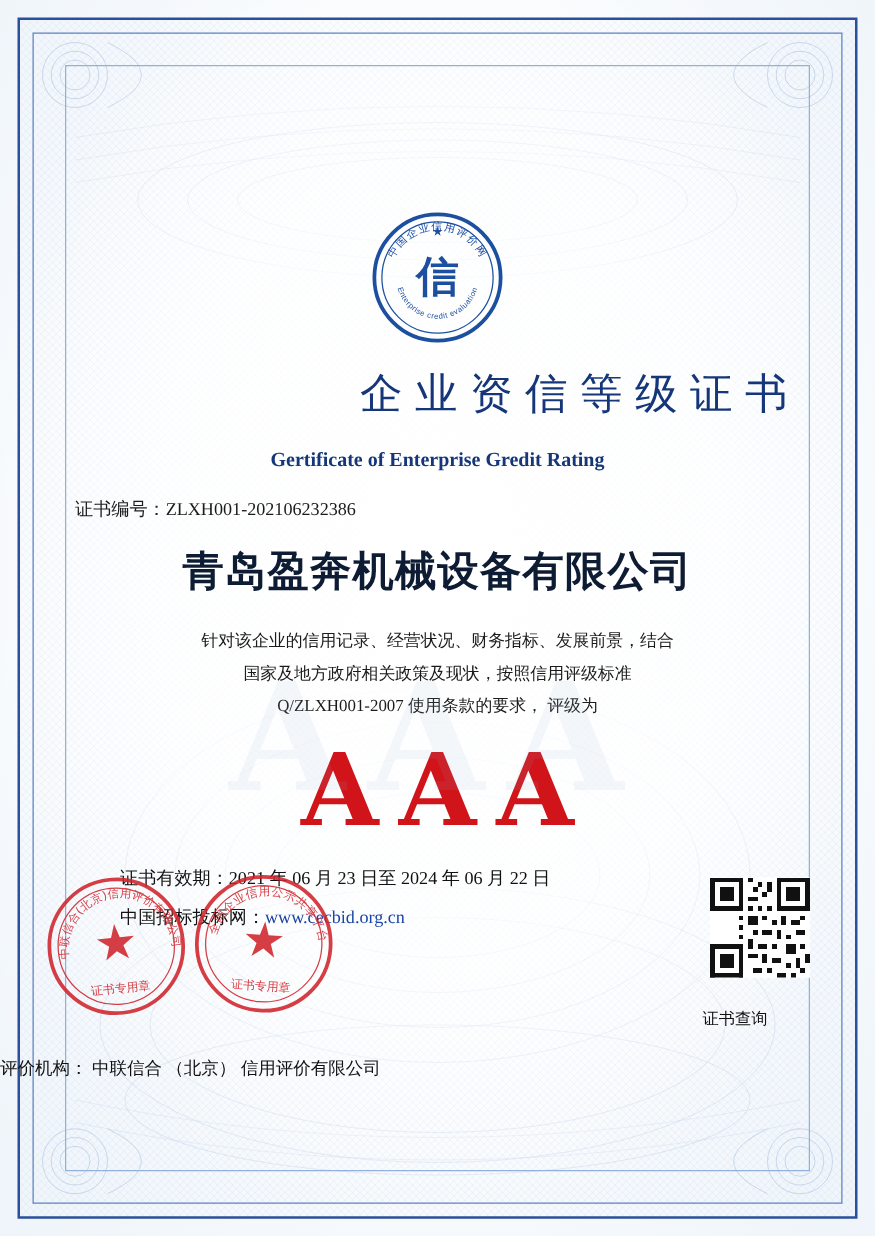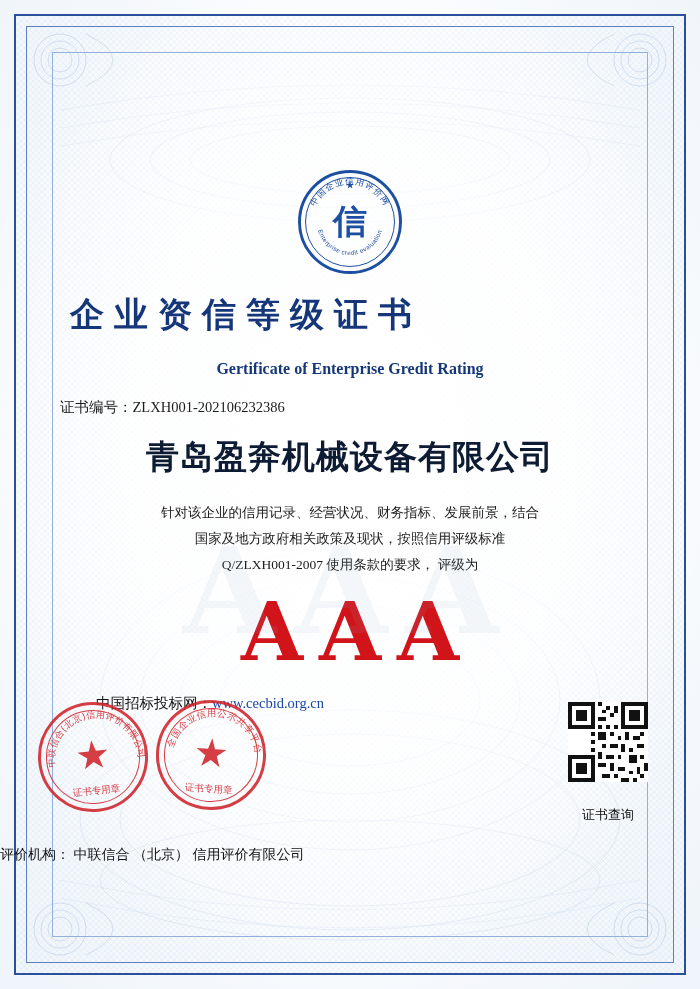--- a/index.html
+++ b/index.html
@@ -76,24 +76,24 @@
   }
   .emblem svg{position:absolute;inset:0;}
   .emblem .mini-star{
     position:absolute;left:50%;top:11px;
     transform:translateX(-50%);
     color:#1d4fa0;font-size:9px;line-height:9px;
   }
 
   .title-cn{
     margin-top:18px;
-    text-align:left;
+    text-align:right;
     font-size:34px;
     letter-spacing:10px;
-    font-weight:bold;
+    font-weight:normal;
     color:#15377a;
     font-family:"DejaVu Serif", serif;
     text-indent:10px;
   }
   .title-en{
     margin-top:22px;
     text-align:center;
     font-size:16px;
     font-weight:bold;
     color:#15377a;
@@ -176,21 +176,21 @@
   }
   .stamp .arc{
     position:absolute;inset:0;
   }
   .stamp .arc svg{position:absolute;inset:0;}
 
   
   .qr-block{
     position:absolute;
     right:46px;top:702px;
-    width:92px;text-align:center;
+    width:92px;text-align:left;
   }
   .qr{
     width:80px;height:80px;
     margin:0 auto;
     background:#ffffff;
     position:relative;
   }
   .qr-label{
     margin-top:24px;
     font-size:13px;color:#111;
@@ -317,20 +317,23 @@
 
     <div class="paragraph">
       <div>针对该企业的信用记录、经营状况、财务指标、发展前景，结合</div>
       <div>国家及地方政府相关政策及现状，按照信用评级标准</div>
       <div>Q/ZLXH001-2007 使用条款的要求，  评级为</div>
     </div>
 
     <div class="grade">AAA</div>
 
     <div class="details">
+      <div>
+        <span>证书有效期：</span><span class="em-date">2021 年 06 月 23 日至 2024 年 06 月 22 日</span>
+      </div>
       <div>
         <span>中国招标投标网：</span><span class="link">www.cecbid.org.cn</span>
       </div>
     </div>
   </div>
 
   <div class="watermark-text">AAA</div>
 
   <div class="stamp-row">
     <div class="stamp s1">

